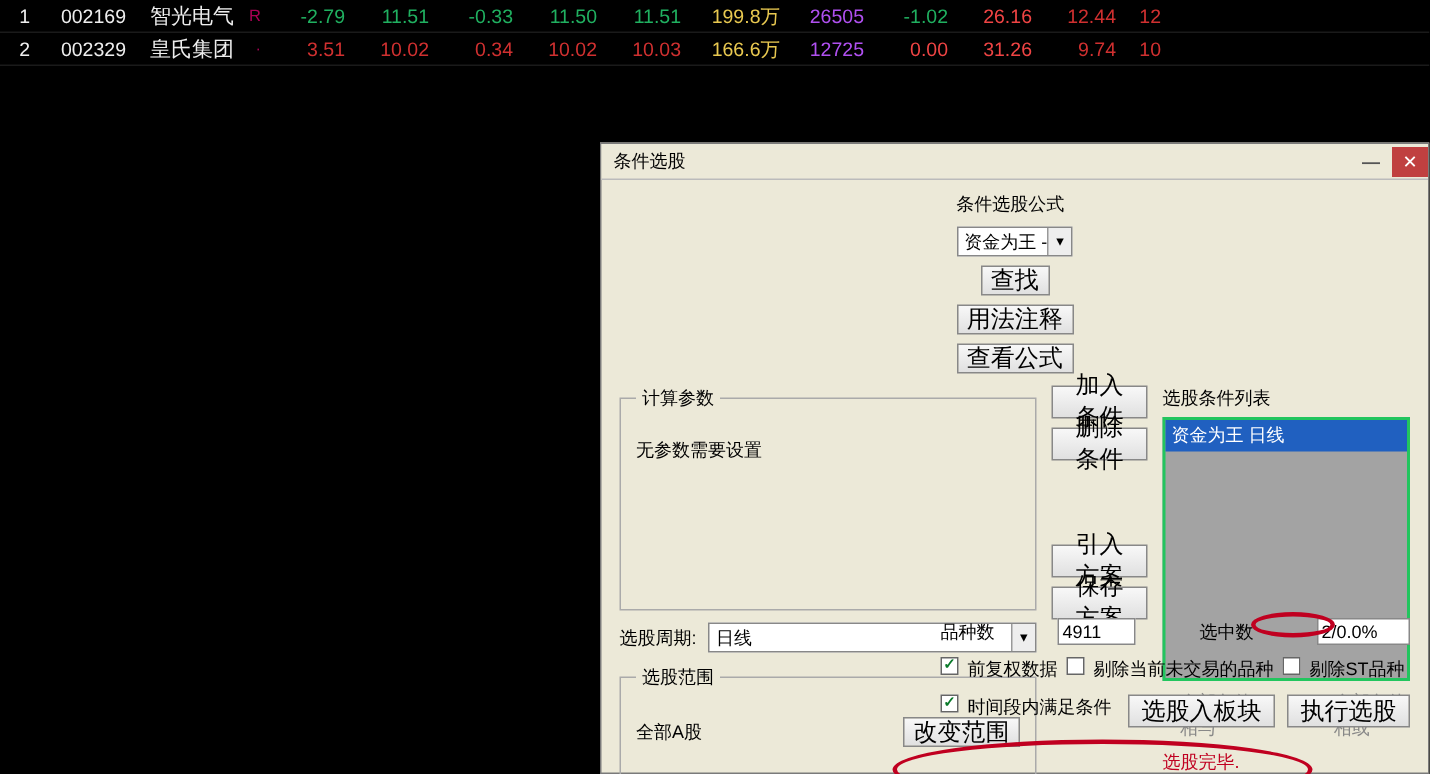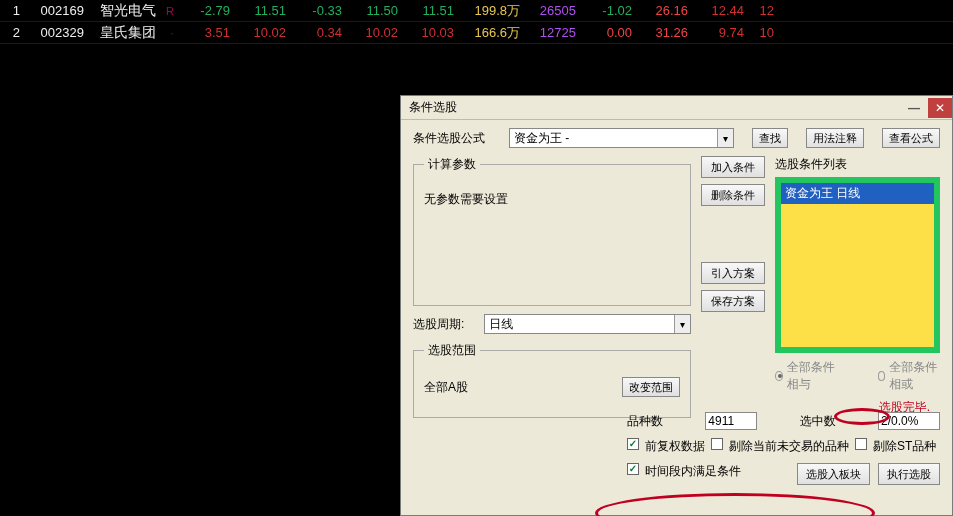--- a/index.html
+++ b/index.html
@@ -22,54 +22,54 @@
 
 
 .dialog { position: absolute; left: 400px; top: 95px; width: 553px; height: 421px; background: #ece9d8; border: 1px solid #7a7a7a; box-shadow: 2px 2px 4px rgba(0,0,0,0.3); font-size: 12px; color: #000; }
 .titlebar { background: #ece9d8; height: 24px; display: flex; align-items: center; padding-left: 8px; border-bottom: 1px solid #bbb; }
 .titlebar-title { flex: 1; color: #000; }
 .titlebar-btn { width: 24px; height: 20px; display: flex; align-items: center; justify-content: center; }
 .titlebar-min { color: #555; font-weight: bold; }
 .titlebar-close { background: #c04040; color: #fff; margin-left: 2px; }
 
 .dlg-body { padding: 8px 12px 0 12px; position: relative; height: calc(100% - 24px); }
-.formula-row { display: flex; align-items: center; gap: 18px; margin-bottom: 8px; }
+.formula-row { display: flex; align-items: center; gap: 6px; margin-bottom: 8px; flex-direction: column; }
 .formula-label { width: 78px; }
 .formula-select { flex: 1; height: 20px; border: 1px solid #888; background: #fff; padding-left: 4px; display: flex; align-items: center; justify-content: space-between; cursor: default; }
 .drop-btn { width: 16px; height: 18px; background: #eee; border-left: 1px solid #999; display: flex; align-items: center; justify-content: center; font-size: 10px; }
-.btn { background: linear-gradient(#f8f8f8,#e0e0e0); border: 1px solid #888; height: 22px; padding: 0 8px; cursor: default; display: inline-flex; align-items: center; font-size: 11px; }
+.btn { background: linear-gradient(#f8f8f8,#e0e0e0); border: 1px solid #888; height: 22px; padding: 0 8px; cursor: default; display: inline-flex; align-items: center; font-size: 16px; }
 .btn-sm { padding: 0 6px; height: 20px; }
 
 .main-area { display: flex; gap: 10px; }
 .left-col { width: 278px; }
 .right-col { flex: 1; }
 
 fieldset.group { border: 1px solid #aaa; padding: 8px 10px 10px 10px; margin-bottom: 8px; }
 fieldset.group legend { padding: 0 4px; }
 
 .calc-params { height: 150px; position: relative; }
 .calc-params .no-params { position: absolute; top: 18px; left: 10px; }
 
-.period-row { display: flex; align-items: center; gap: 20px; margin-top: 6px; }
+.period-row { display: flex; align-items: center; gap: 8px; margin-top: 6px; }
 .period-select { flex: 1; border: 1px solid #888; background: #fff; height: 20px; display: flex; align-items: center; padding-left: 4px; justify-content: space-between; }
 
 .scope-group { height: 40px; display: flex; align-items: center; justify-content: space-between; }
 .mid-col { display: flex; flex-direction: column; gap: 6px; width: 64px; align-items: stretch; }
 .mid-col .btn { justify-content: center; }
 
 .cond-list-label { margin-bottom: 4px; }
-.cond-list { border: 6px solid #22c55e; background: #fde047; height: 176px; }
+.cond-list { border: 2px solid #22c55e; background: #a3a3a3; height: 176px; }
 .cond-list-item { background: #2060c0; color: #fff; padding: 2px 4px; }
 
 .radio-row { display: flex; gap: 40px; margin-top: 6px; color: #888; align-items: center; }
 .radio-row label { display: flex; align-items: center; gap: 4px; }
 .radio-dot { width: 10px; height: 10px; border: 1px solid #999; border-radius: 50%; display: inline-block; position: relative; }
 .radio-dot.checked::after { content:''; position:absolute; left:2px; top:2px; width:4px; height:4px; background:#666; border-radius:50%; }
 
-.status-red { color: #c00020; text-align: right; padding-right: 10px; margin-top: 6px; }
+.status-red { color: #c00020; text-align: left; padding-right: 10px; margin-top: 6px; }
 
 .bottom-area { position: absolute; left: 226px; right: 12px; top: 292px; }
 .use-period-row { display: flex; align-items: center; gap: 4px; margin-bottom: 6px; }
 .use-period-input { flex: 1; border: 1px solid #888; background: #fff; height: 20px; }
 .count-row { display: flex; justify-content: space-between; gap: 6px; align-items: center; margin-bottom: 8px; }
 .count-box { border: 1px solid #888; background: #fff; width: 52px; height: 18px; padding-left: 2px; display: inline-flex; align-items: center; }
 
 .chk-row { display: flex; align-items: flex-start; gap: 6px; margin-bottom: 8px; flex-wrap: wrap; }
 .chk { width: 12px; height: 12px; border: 1px solid #666; background: #fff; display: inline-flex; align-items: center; justify-content: center; font-size: 10px; line-height: 10px; }
 .chk.checked::after { content: '✓'; color: #0a7a2a; font-weight: bold; }

